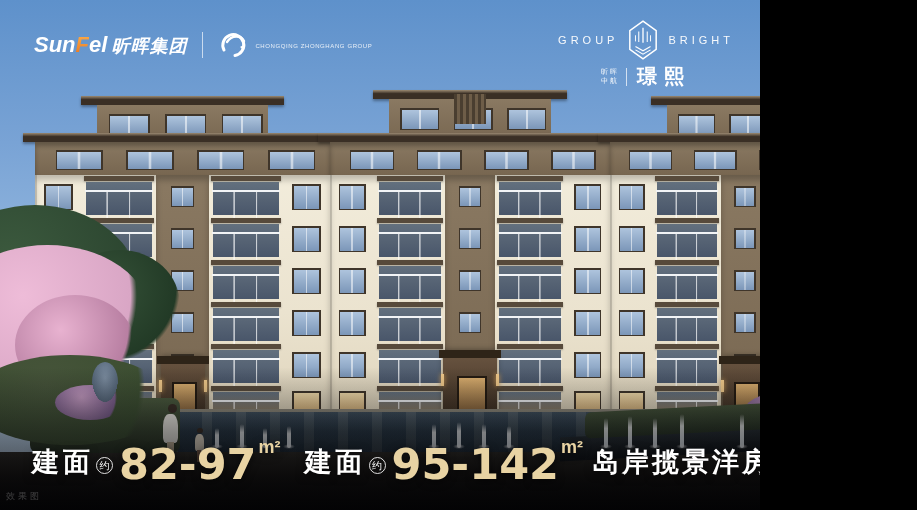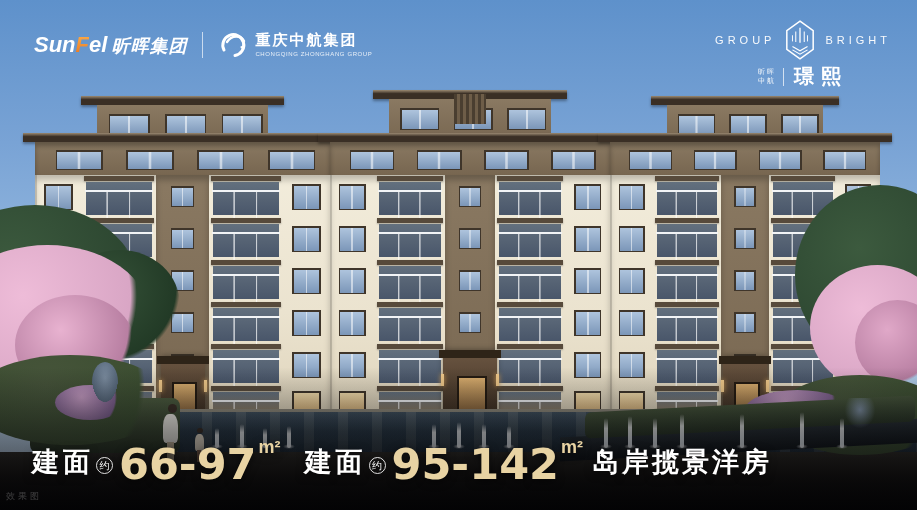--- a/index.html
+++ b/index.html
@@ -1,16 +1,16 @@
 <!DOCTYPE html>
 <html><head>
 <meta charset="utf-8">
 <style>
   html,body{margin:0;padding:0;background:#000;}
-  #poster{position:relative;width:917px;height:510px;overflow:hidden;
+  #poster{position:relative;width:760px;height:510px;overflow:hidden;
     font-family:"Liberation Sans","DejaVu Sans",sans-serif;-webkit-font-smoothing:antialiased;}
   
   #sky{position:absolute;inset:0;z-index:0;
     background:linear-gradient(180deg,#5e91cb 0%,#79a3d5 28%,#9dbfe2 62%,#c6daed 92%,#d8e6f2 100%);}
   
   #building{position:absolute;inset:0;z-index:2;}
   #landscape{position:absolute;inset:0;z-index:4;}
   #water{position:absolute;inset:0;z-index:3;}
   #figures{position:absolute;inset:0;z-index:5;}
   #vignette{position:absolute;inset:0;z-index:6;pointer-events:none;
@@ -429,21 +429,20 @@
       <span class="cn">昕晖集团</span>
     </div>
     <div class="logo-divider"></div>
     <div class="partner">
       <svg width="30" height="30" viewBox="0 0 30 30">
         <path d="M6 20 A 10.5 10.5 0 1 1 17 25.5" fill="none" stroke="#fff" stroke-width="3" stroke-linecap="round"></path>
         <path d="M9 12 C 14 4.5, 23 5, 26 11" fill="none" stroke="#fff" stroke-width="2.4" stroke-linecap="round"></path>
         <path d="M22 17 L27 14 L26 20 Z" fill="#fff"></path>
       </svg>
       <div class="txt">
-        <span class="cn">重庆中航集团</span>
         <span class="en">CHONGQING ZHONGHANG GROUP</span>
       </div>
     </div>
   </div>
 
   <div id="header-right">
     <div class="brand-row">
       <span class="brand-word">GROUP</span>
       <svg width="32" height="40" viewBox="0 0 34 42">
         <polygon points="17,1 31,11 31,31 17,41 3,31 3,11" fill="none" stroke="#fff" stroke-width="1.6"></polygon>
@@ -464,21 +463,21 @@
       </span>
       <span class="vline"></span>
       <span class="brand-name">璟熙</span>
     </div>
   </div>
 
   <div id="slogan">
     <div class="slg-group">
       <span class="slg-prefix">建面</span>
       <span class="slg-approx">约</span>
-      <span class="slg-num">66-97</span>
+      <span class="slg-num">82-97</span>
       <span class="slg-unit">m²</span>
     </div>
     <div class="slg-group">
       <span class="slg-prefix">建面</span>
       <span class="slg-approx">约</span>
       <span class="slg-num">95-142</span>
       <span class="slg-unit">m²</span>
       <span class="slg-text">岛岸揽景洋房</span>
     </div>
   </div>

